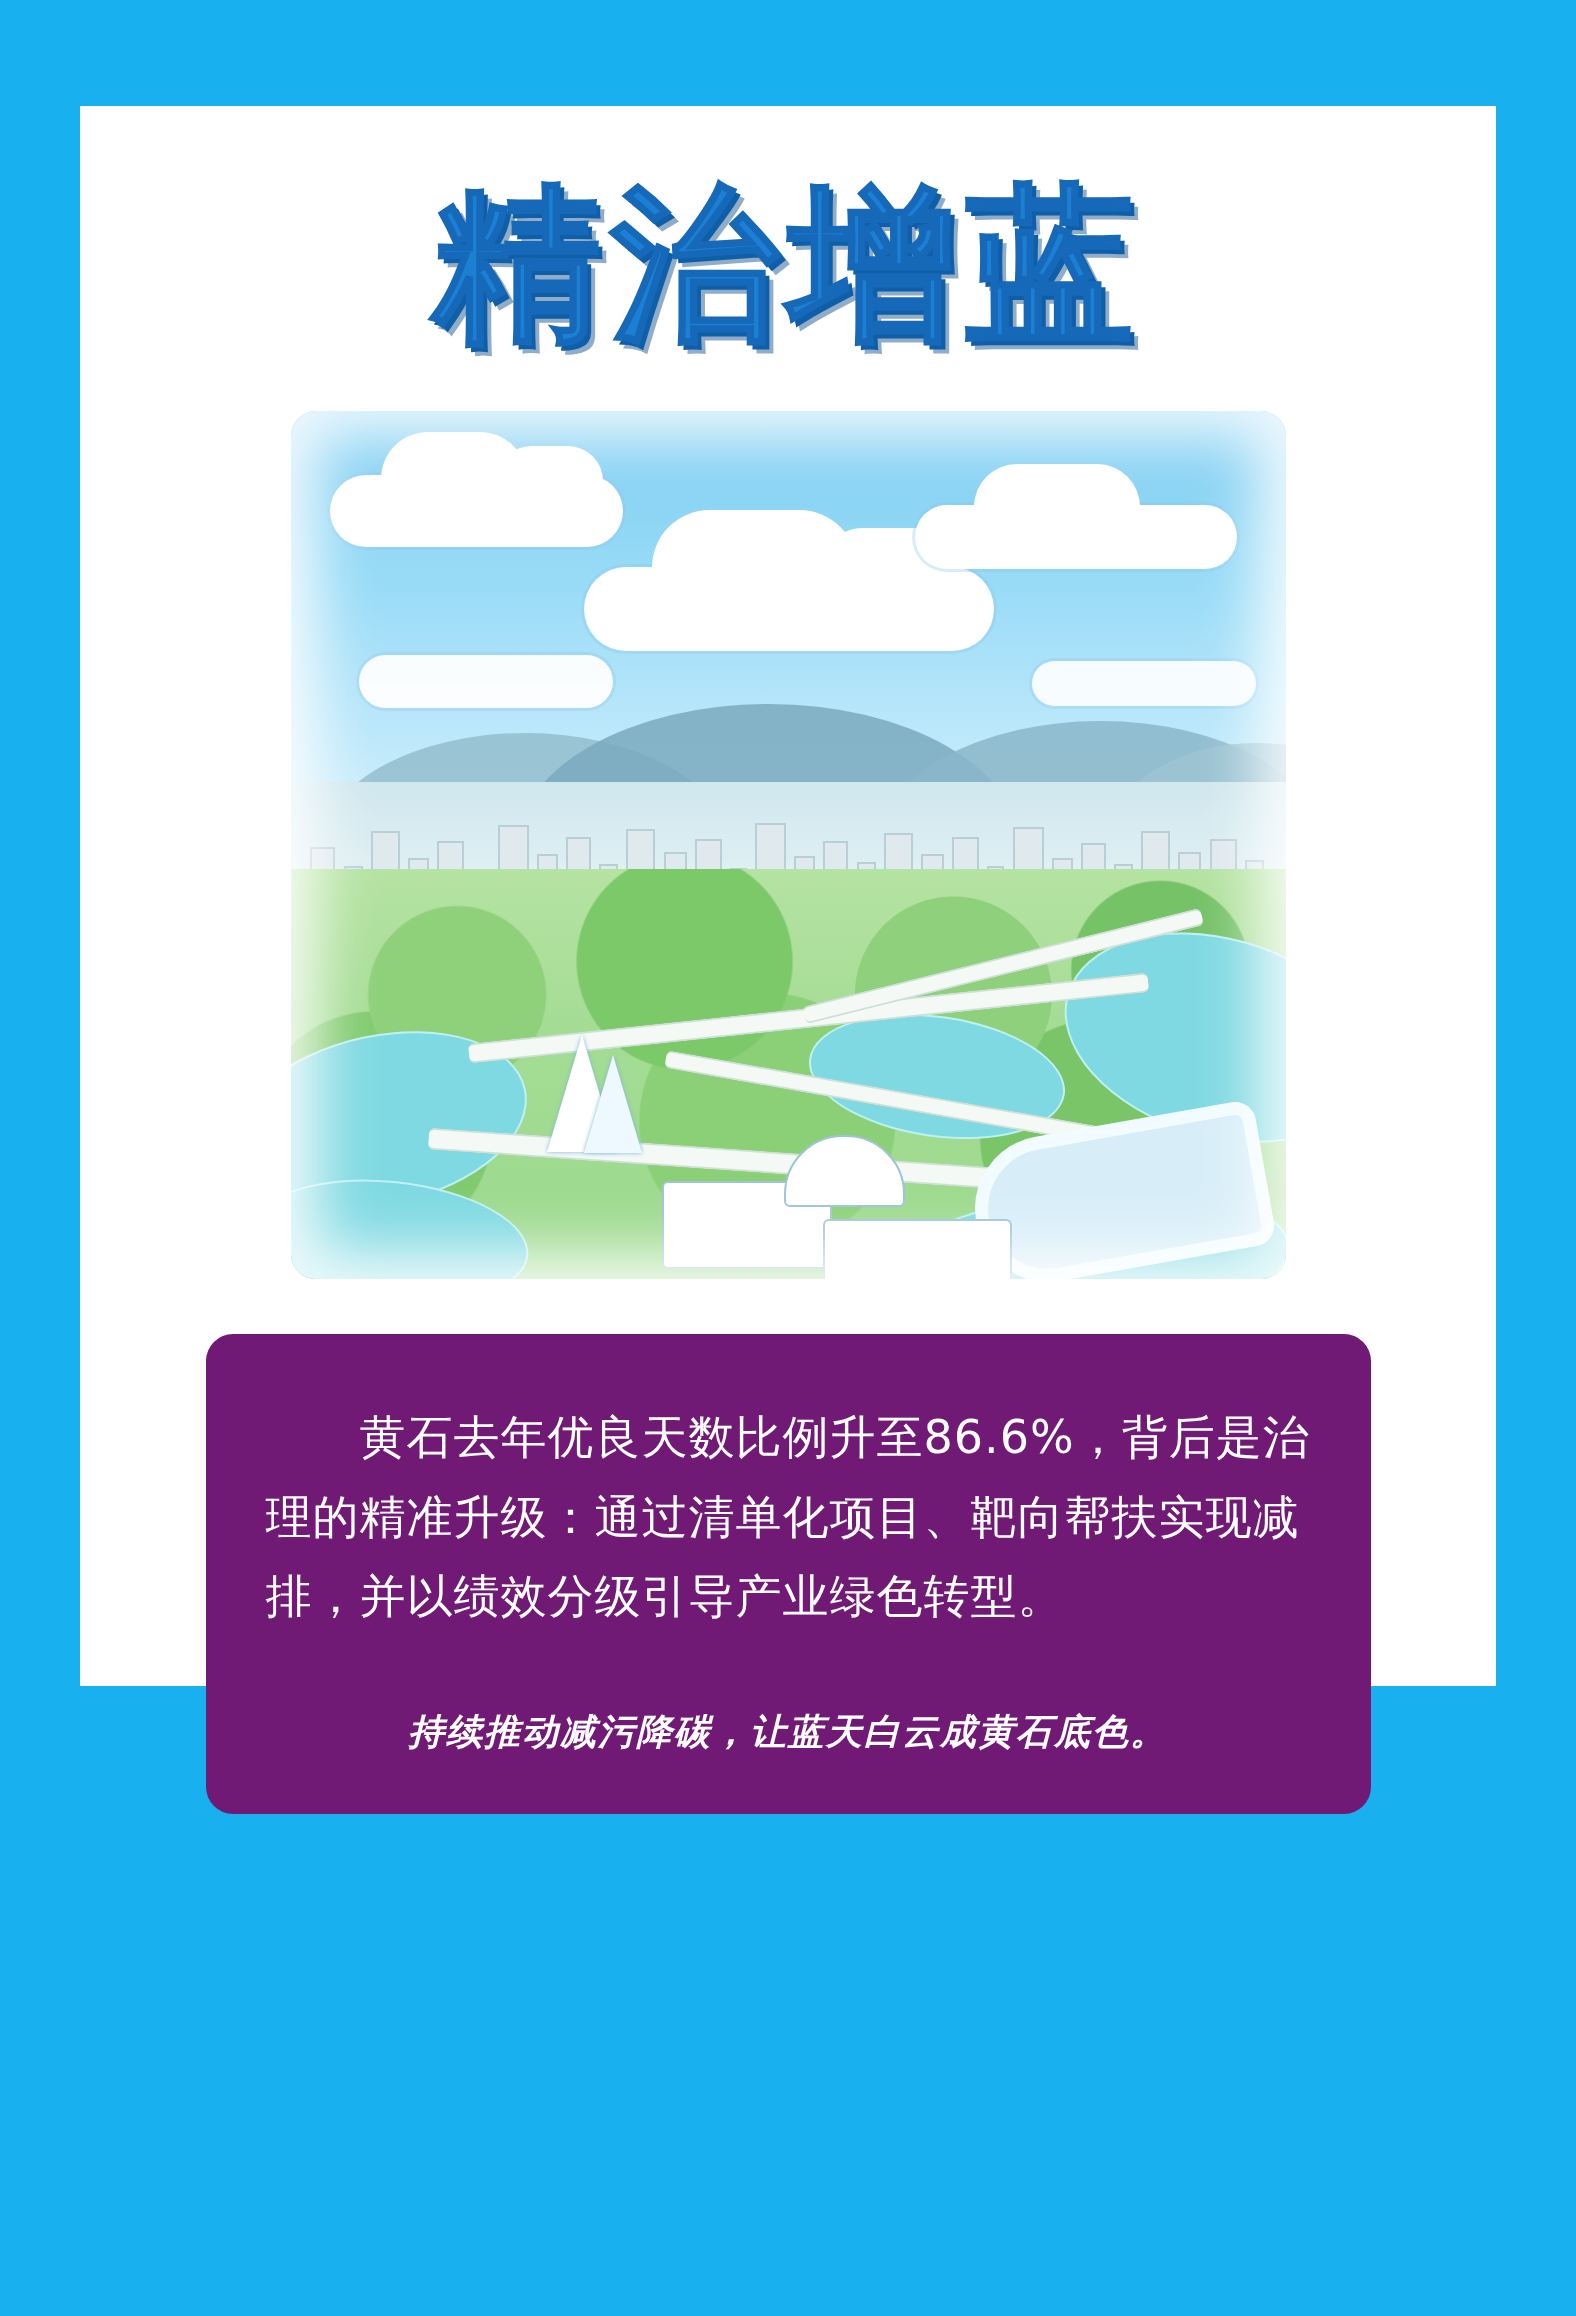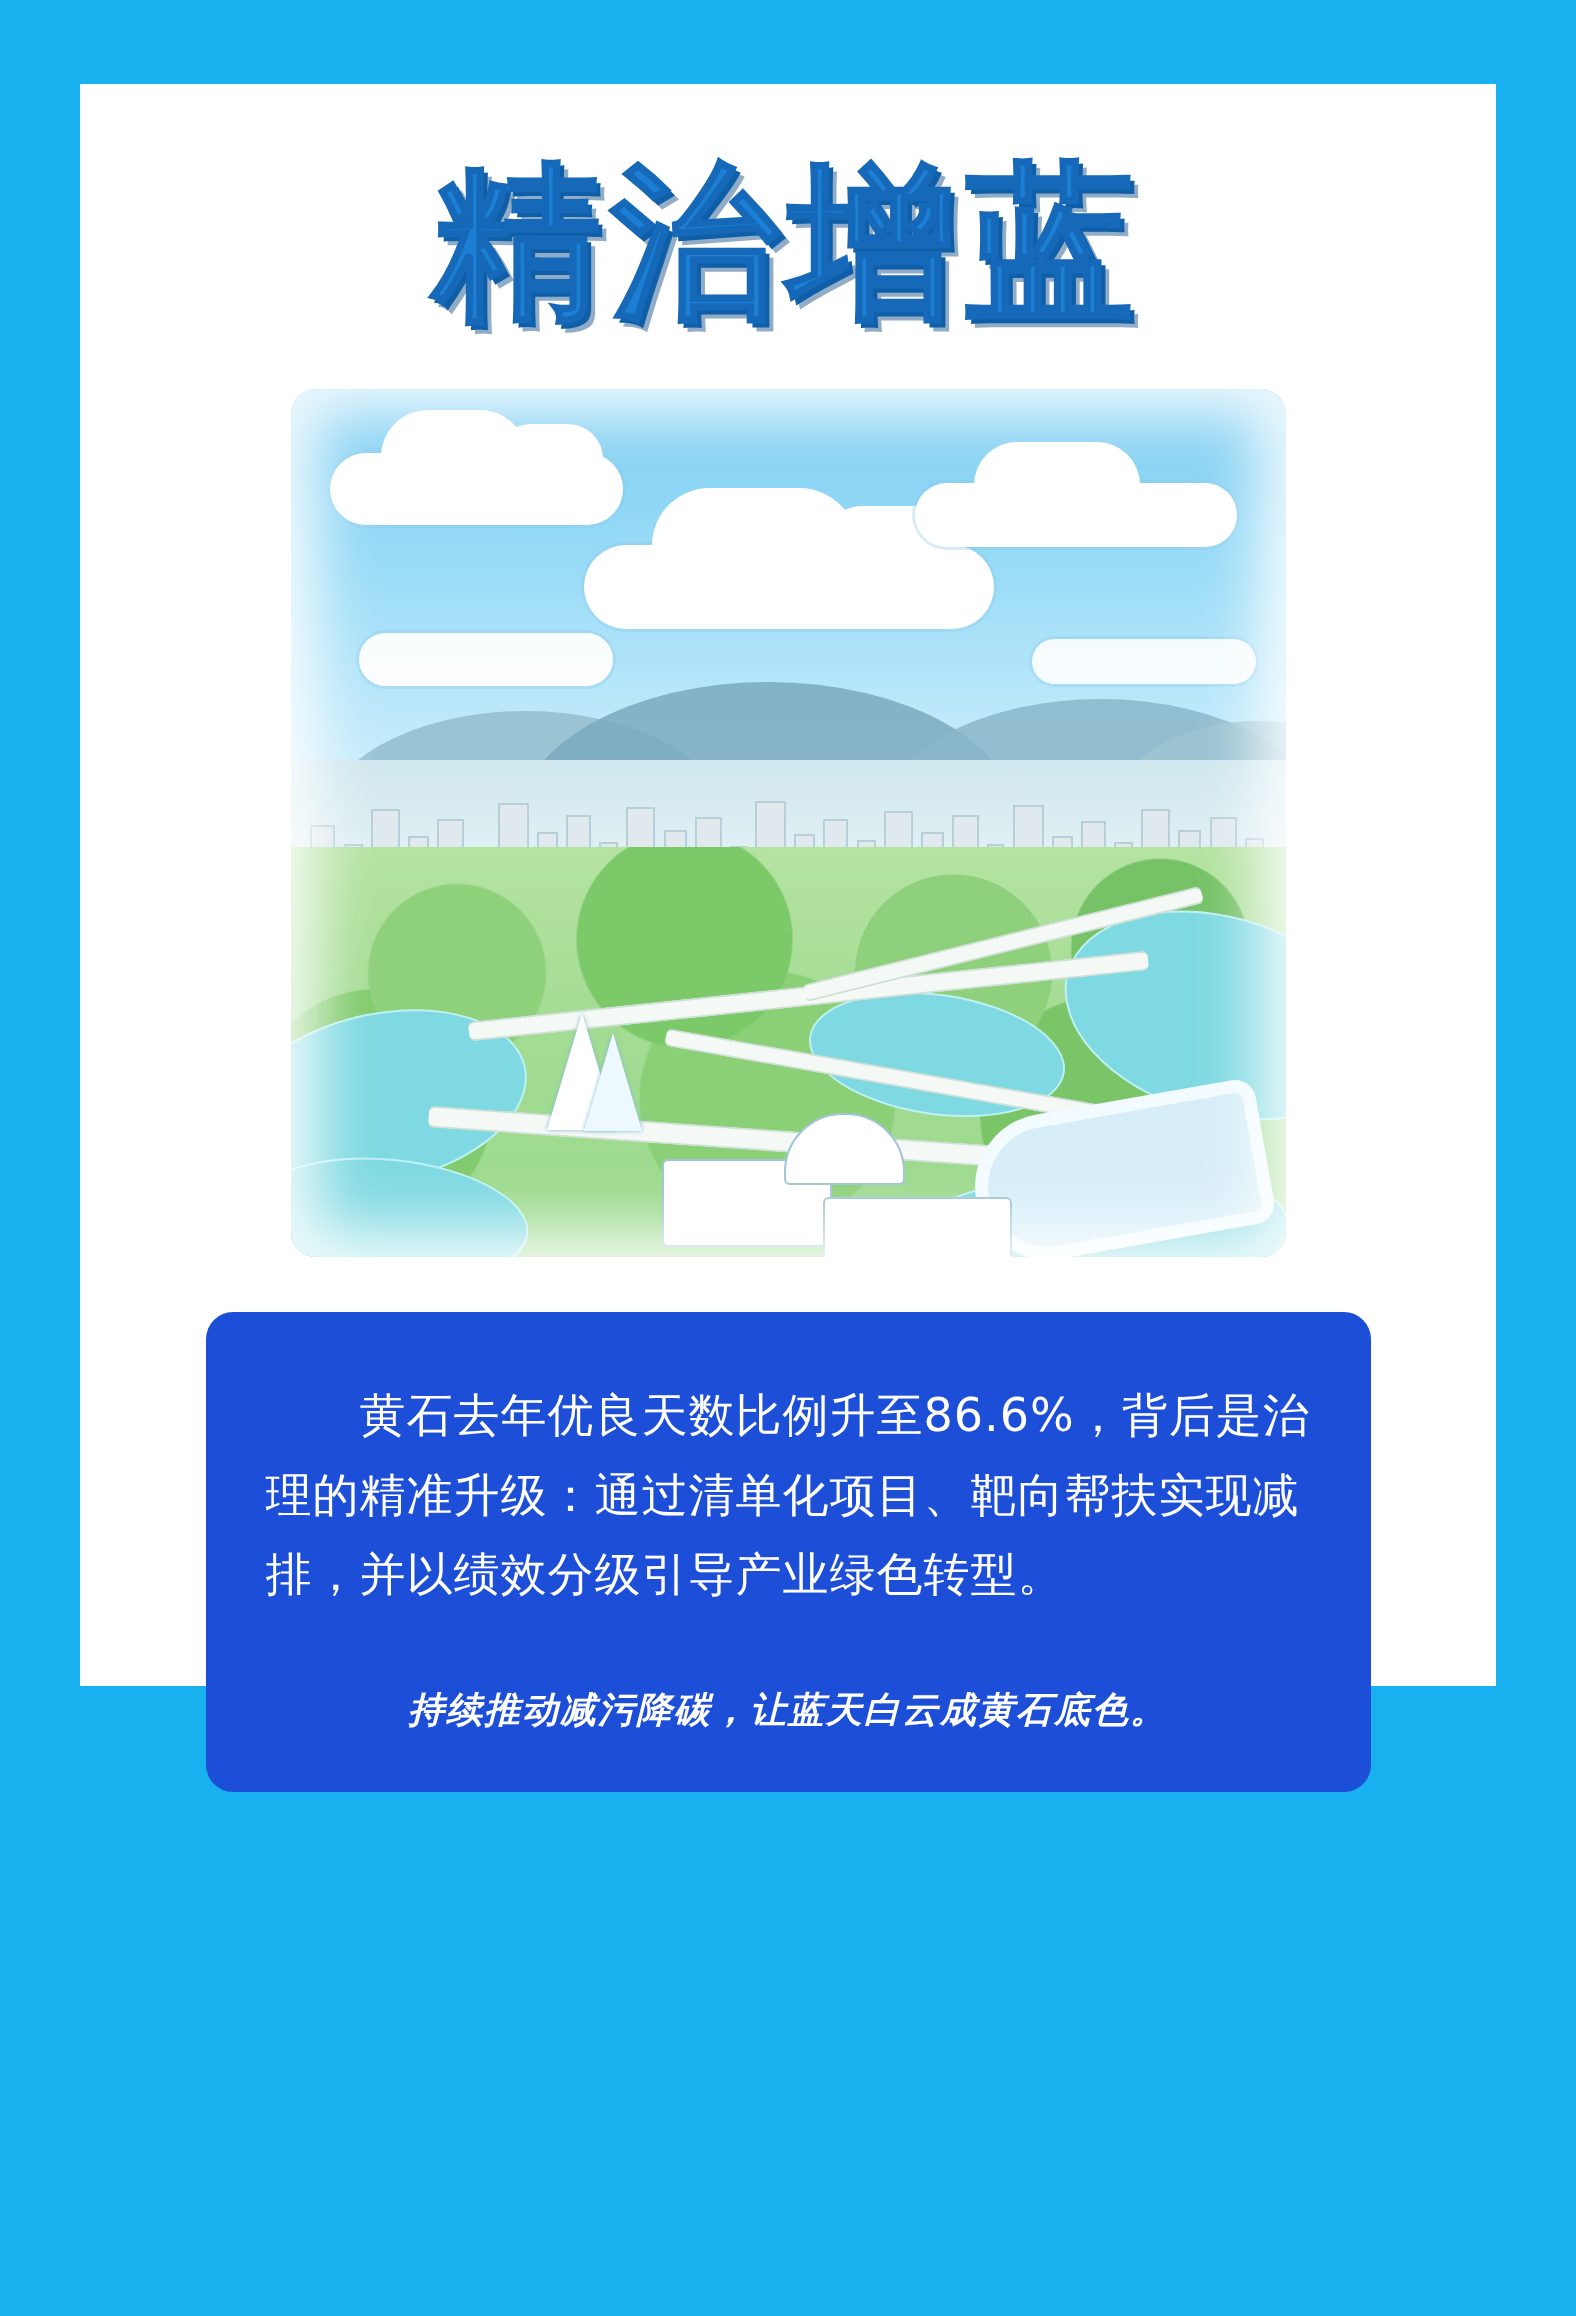--- a/index.html
+++ b/index.html
@@ -13,21 +13,21 @@
     font-family: "Liberation Sans", sans-serif;
     overflow: hidden;
   }
 
   .poster {
     position: relative;
     width: 1576px;
     height: 1780px;
     background: #18b0ef;
     box-sizing: border-box;
-    padding: 84px 80px 94px 80px;
+    padding: 106px 80px 94px 80px;
   }
 
   .card {
     position: relative;
     width: 100%;
     height: 100%;
     background: #ffffff;
     box-sizing: border-box;
     display: flex;
     flex-direction: column;
@@ -213,21 +213,21 @@
     position: absolute;
     inset: 0;
     box-shadow: inset 0 0 59px 29px rgba(255,255,255,0.85);
     pointer-events: none;
   }
 
   
   .panel {
     margin-top: 55px;
     width: 1165px;
-    background: #1d4ed8;
+    background: #701a75;
     border-radius: 27px;
     box-sizing: border-box;
     padding: 64px 60px 57px 60px;
     color: #ffffff;
   }
   .panel-body {
     font-family: "DejaVu Sans", "Liberation Sans", sans-serif;
     font-size: 46px;
     line-height: 1.72;
     text-indent: 94px;

